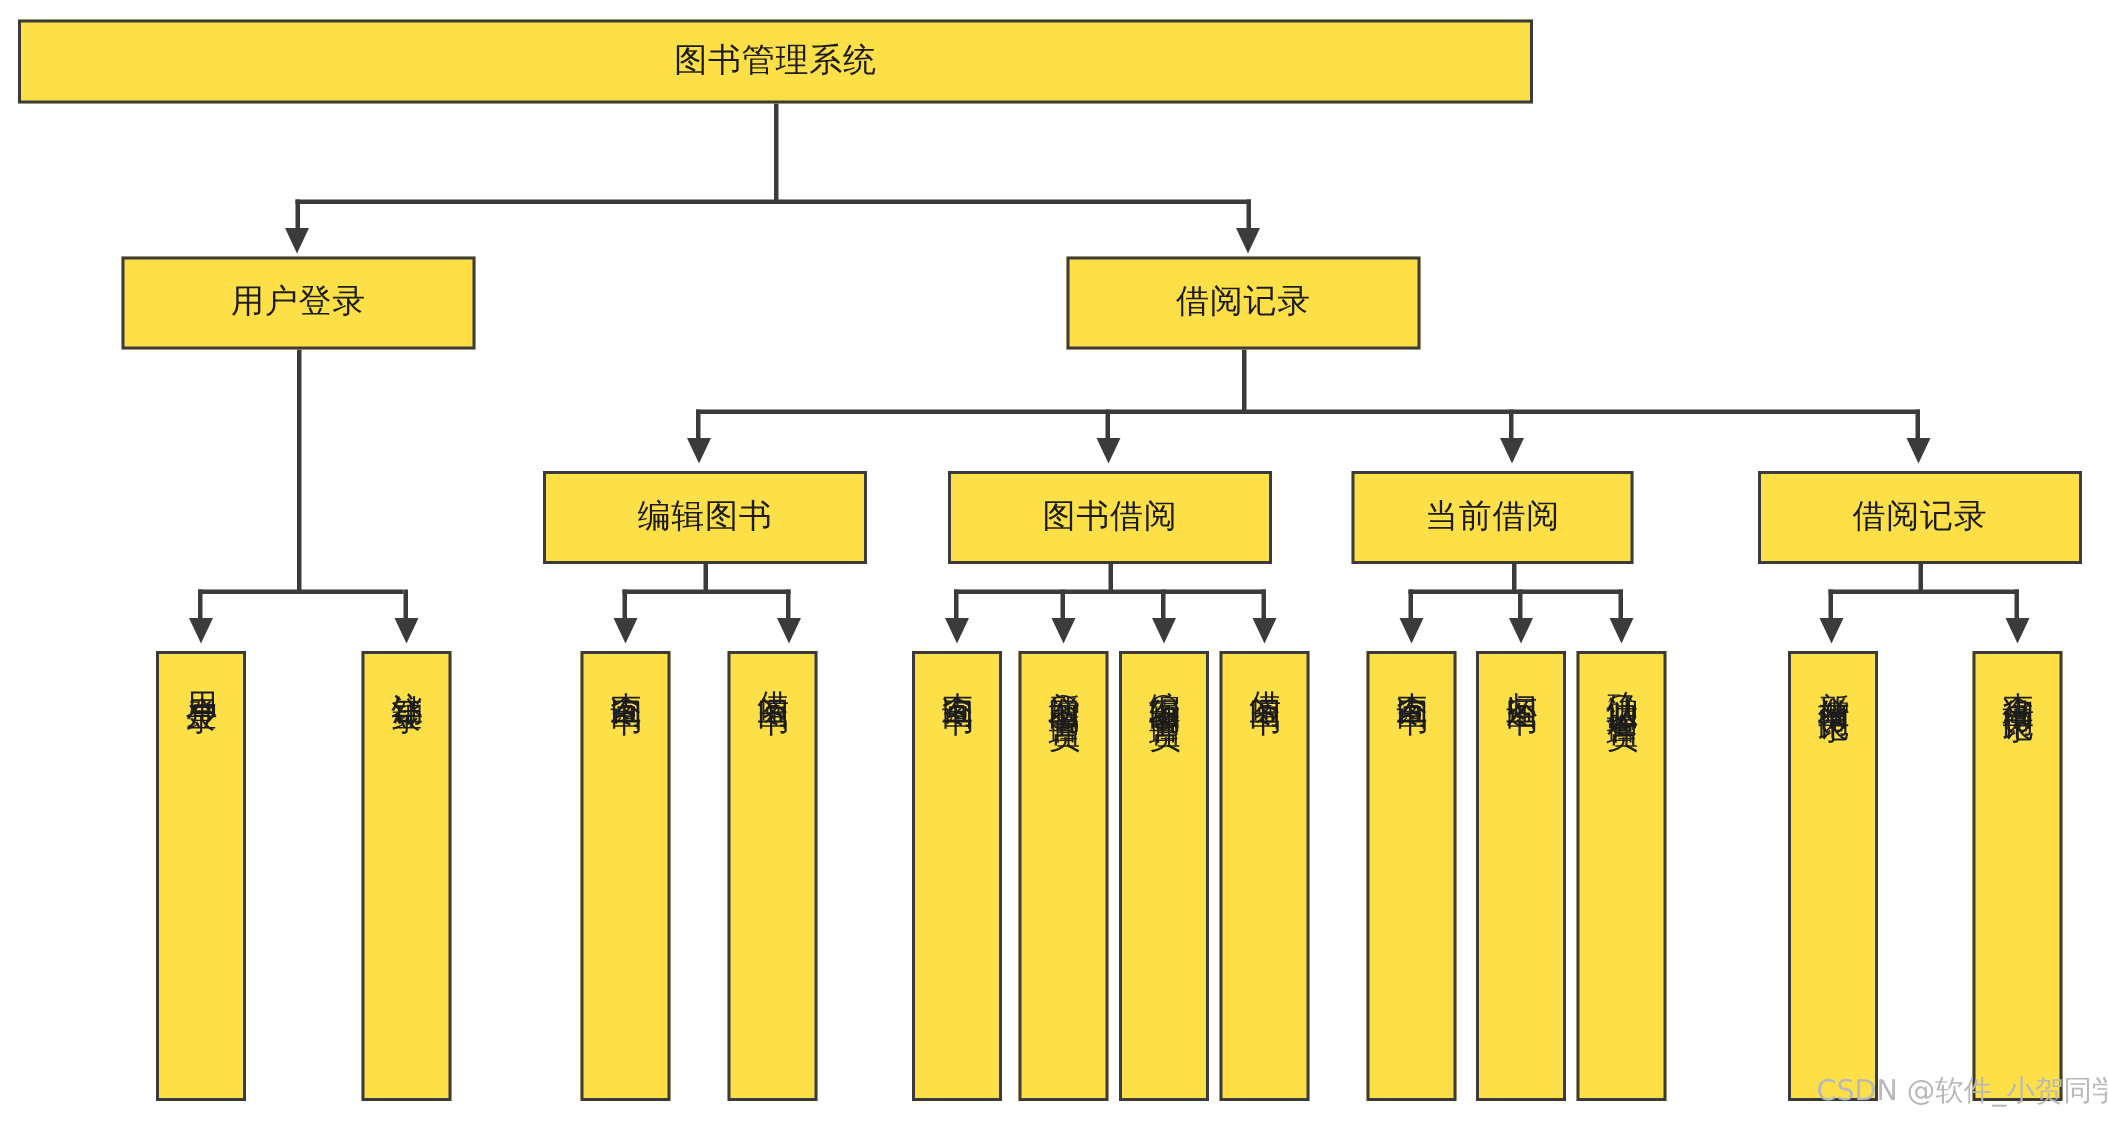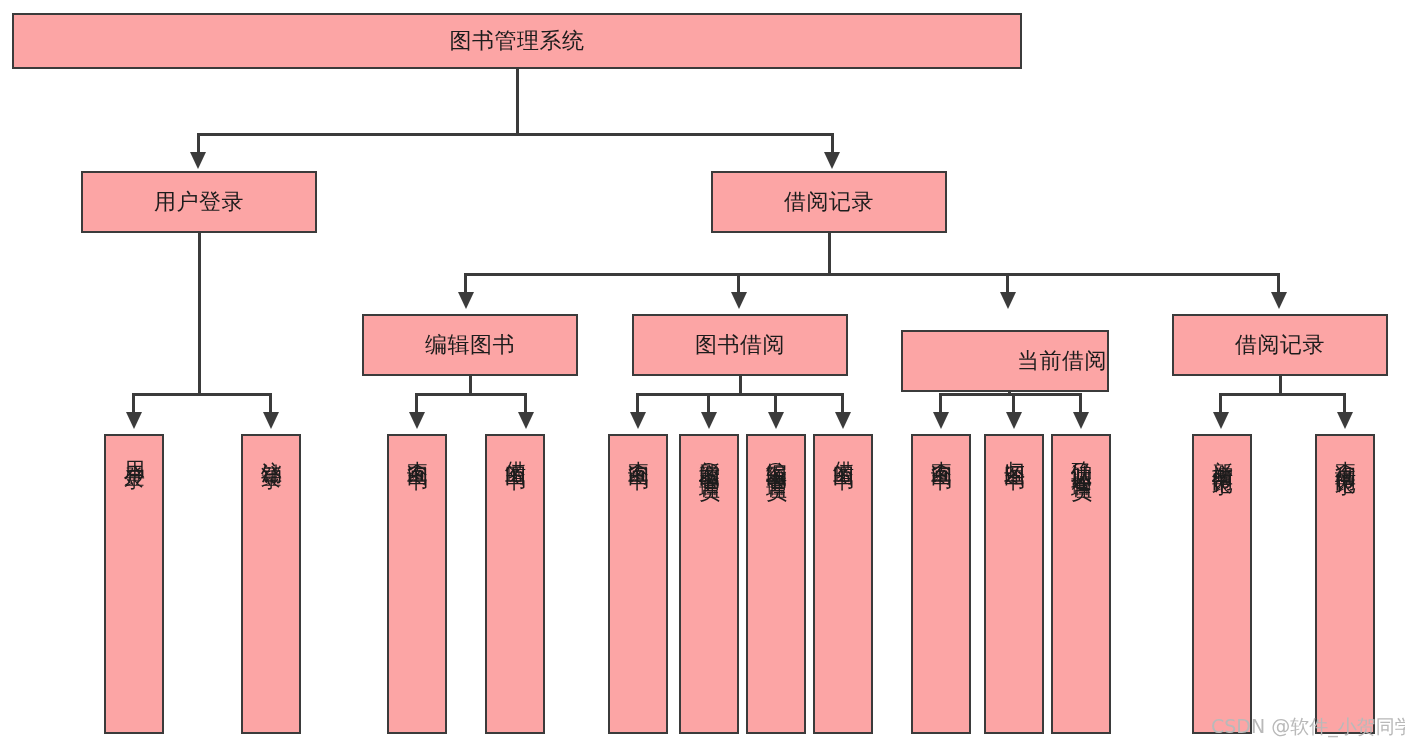--- a/index.html
+++ b/index.html
@@ -15,21 +15,21 @@
     width: 1405px;
     height: 747px;
     background: #ffffff;
     overflow: hidden;
   }
   
   .node {
     position: absolute;
     box-sizing: border-box;
     border: 2px solid #3b3b3b;
-    background: #fca5a5;
+    background: #fde047;
     display: flex;
     align-items: center;
     justify-content: center;
     z-index: 3;
   }
   .node .label {
     color: #1c1c1c;
     font-size: 22px;
     line-height: 1.25;
     letter-spacing: 0.5px;
@@ -122,21 +122,21 @@
   <div class="arrow" style="left:1000px; top:292px;"></div>
   <div class="vline" style="left:1277px; top:273px; height:21px;"></div>
   <div class="arrow" style="left:1271px; top:292px;"></div>
 
   <div class="node" style="left:362px; top:314px; width:216px; height:62px;">
     <span class="label">编辑图书</span>
   </div>
   <div class="node" style="left:632px; top:314px; width:216px; height:62px;">
     <span class="label">图书借阅</span>
   </div>
-  <div class="node" style="left:901px; top:330px; width:208px; height:62px;justify-content:flex-end;">
+  <div class="node" style="left:901px; top:314px; width:188px; height:62px;">
     <span class="label">当前借阅</span>
   </div>
   <div class="node" style="left:1172px; top:314px; width:216px; height:62px;">
     <span class="label">借阅记录</span>
   </div>
 
   <div class="vline" style="left:469px; top:376px; height:19px;"></div>
   <div class="hline" style="left:415px; top:393px; width:112px;"></div>
   <div class="vline" style="left:415px; top:393px; height:21px;"></div>
   <div class="arrow" style="left:409px; top:412px;"></div>

